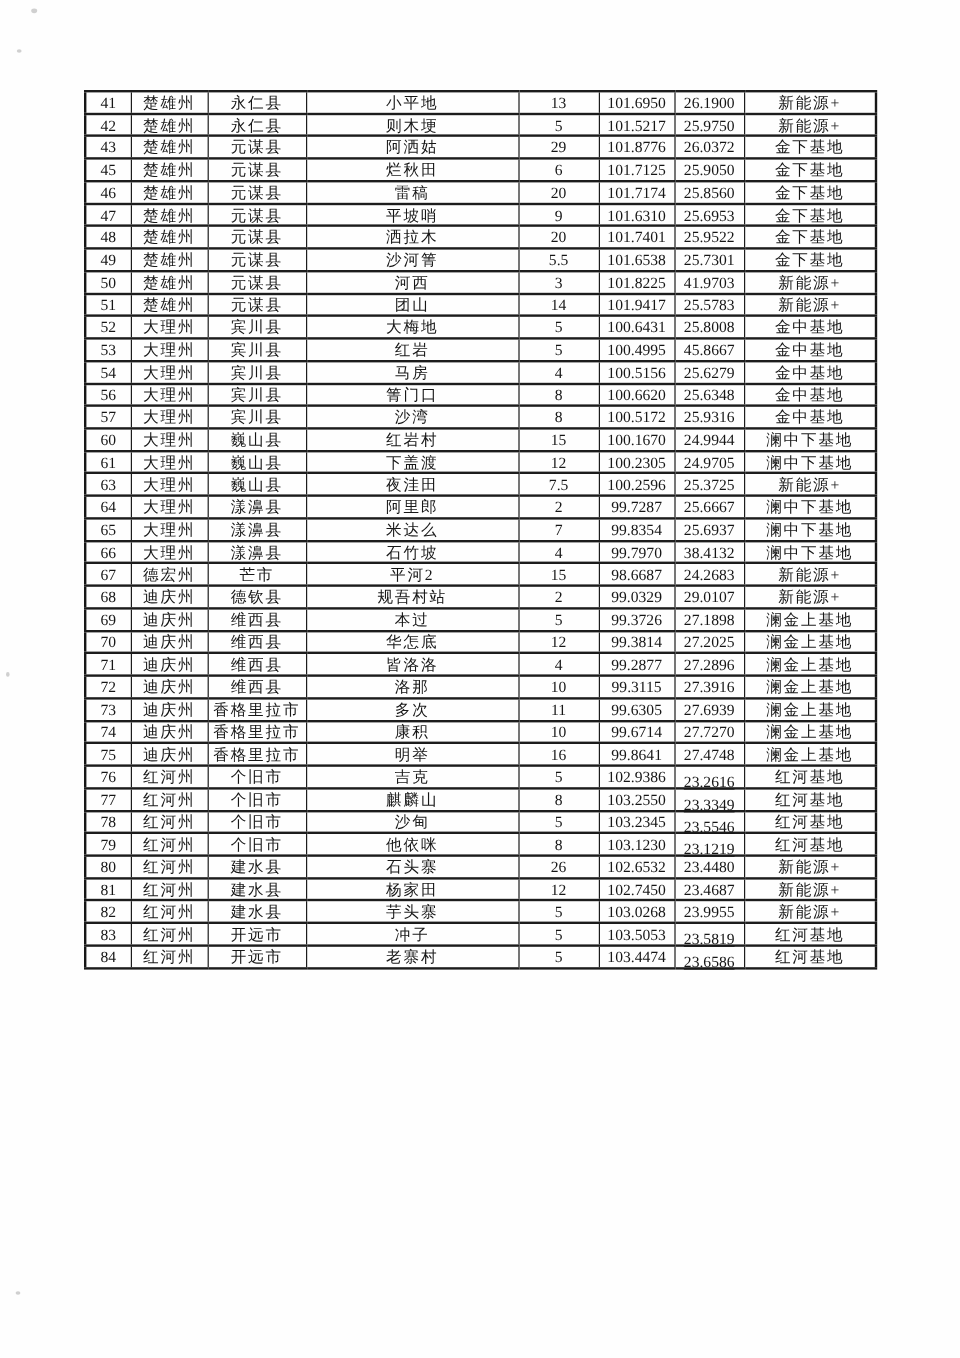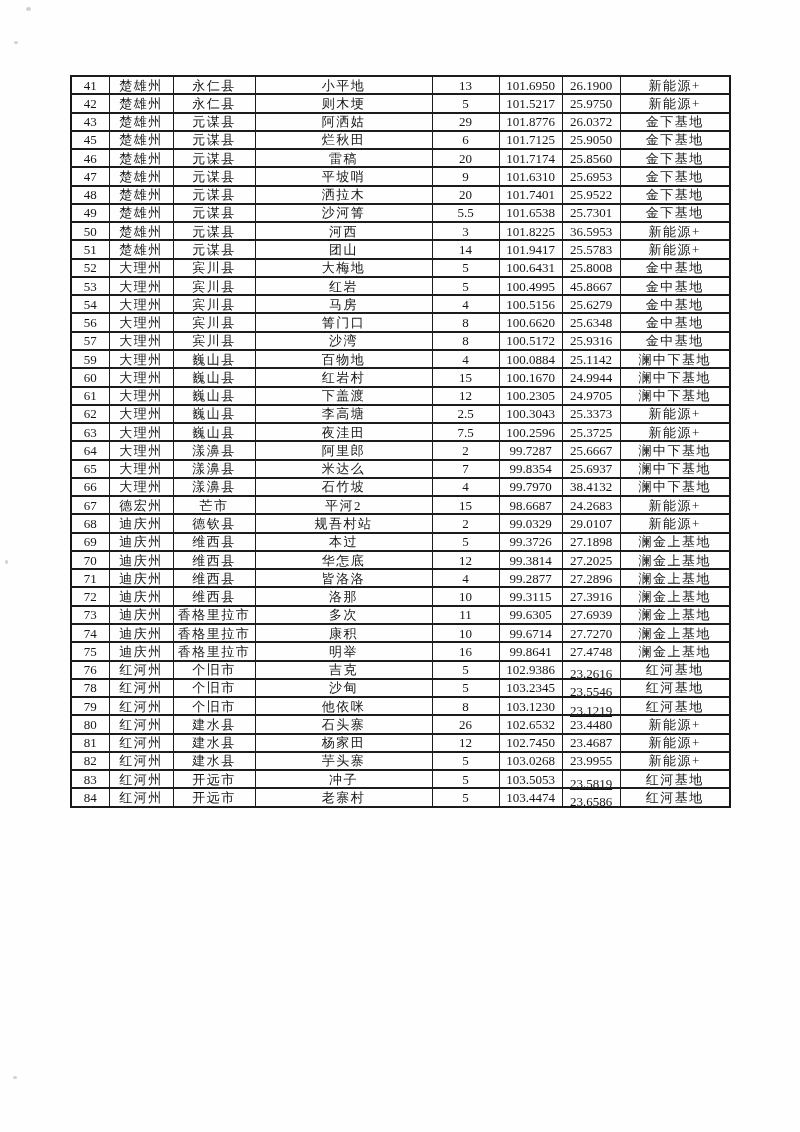--- a/index.html
+++ b/index.html
@@ -152,21 +152,21 @@
           <td class="col-latitude">25.7301</td>
           <td class="col-category">金下基地</td>
         </tr>
         <tr>
           <td class="col-index">50</td>
           <td class="col-prefecture">楚雄州</td>
           <td class="col-county">元谋县</td>
           <td class="col-site">河西</td>
           <td class="col-capacity">3</td>
           <td class="col-longitude">101.8225</td>
-          <td class="col-latitude">36.5953</td>
+          <td class="col-latitude">41.9703</td>
           <td class="col-category">新能源+</td>
         </tr>
         <tr>
           <td class="col-index">51</td>
           <td class="col-prefecture">楚雄州</td>
           <td class="col-county">元谋县</td>
           <td class="col-site">团山</td>
           <td class="col-capacity">14</td>
           <td class="col-longitude">101.9417</td>
           <td class="col-latitude">25.5783</td>
@@ -216,58 +216,38 @@
           <td class="col-index">57</td>
           <td class="col-prefecture">大理州</td>
           <td class="col-county">宾川县</td>
           <td class="col-site">沙湾</td>
           <td class="col-capacity">8</td>
           <td class="col-longitude">100.5172</td>
           <td class="col-latitude">25.9316</td>
           <td class="col-category">金中基地</td>
         </tr>
         <tr>
-          <td class="col-index">59</td>
-          <td class="col-prefecture">大理州</td>
-          <td class="col-county">巍山县</td>
-          <td class="col-site">百物地</td>
-          <td class="col-capacity">4</td>
-          <td class="col-longitude">100.0884</td>
-          <td class="col-latitude">25.1142</td>
-          <td class="col-category">澜中下基地</td>
-        </tr>
-        <tr>
           <td class="col-index">60</td>
           <td class="col-prefecture">大理州</td>
           <td class="col-county">巍山县</td>
           <td class="col-site">红岩村</td>
           <td class="col-capacity">15</td>
           <td class="col-longitude">100.1670</td>
           <td class="col-latitude">24.9944</td>
           <td class="col-category">澜中下基地</td>
         </tr>
         <tr>
           <td class="col-index">61</td>
           <td class="col-prefecture">大理州</td>
           <td class="col-county">巍山县</td>
           <td class="col-site">下盖渡</td>
           <td class="col-capacity">12</td>
           <td class="col-longitude">100.2305</td>
           <td class="col-latitude">24.9705</td>
           <td class="col-category">澜中下基地</td>
-        </tr>
-        <tr>
-          <td class="col-index">62</td>
-          <td class="col-prefecture">大理州</td>
-          <td class="col-county">巍山县</td>
-          <td class="col-site">李高塘</td>
-          <td class="col-capacity">2.5</td>
-          <td class="col-longitude">100.3043</td>
-          <td class="col-latitude">25.3373</td>
-          <td class="col-category">新能源+</td>
         </tr>
         <tr>
           <td class="col-index">63</td>
           <td class="col-prefecture">大理州</td>
           <td class="col-county">巍山县</td>
           <td class="col-site">夜洼田</td>
           <td class="col-capacity">7.5</td>
           <td class="col-longitude">100.2596</td>
           <td class="col-latitude">25.3725</td>
           <td class="col-category">新能源+</td>
@@ -396,20 +376,30 @@
           <td class="col-index">76</td>
           <td class="col-prefecture">红河州</td>
           <td class="col-county">个旧市</td>
           <td class="col-site">吉克</td>
           <td class="col-capacity">5</td>
           <td class="col-longitude">102.9386</td>
           <td class="col-latitude low"><span>23.2616</span></td>
           <td class="col-category">红河基地</td>
         </tr>
         <tr>
+          <td class="col-index">77</td>
+          <td class="col-prefecture">红河州</td>
+          <td class="col-county">个旧市</td>
+          <td class="col-site">麒麟山</td>
+          <td class="col-capacity">8</td>
+          <td class="col-longitude">103.2550</td>
+          <td class="col-latitude low"><span>23.3349</span></td>
+          <td class="col-category">红河基地</td>
+        </tr>
+        <tr>
           <td class="col-index">78</td>
           <td class="col-prefecture">红河州</td>
           <td class="col-county">个旧市</td>
           <td class="col-site">沙甸</td>
           <td class="col-capacity">5</td>
           <td class="col-longitude">103.2345</td>
           <td class="col-latitude low"><span>23.5546</span></td>
           <td class="col-category">红河基地</td>
         </tr>
         <tr>

